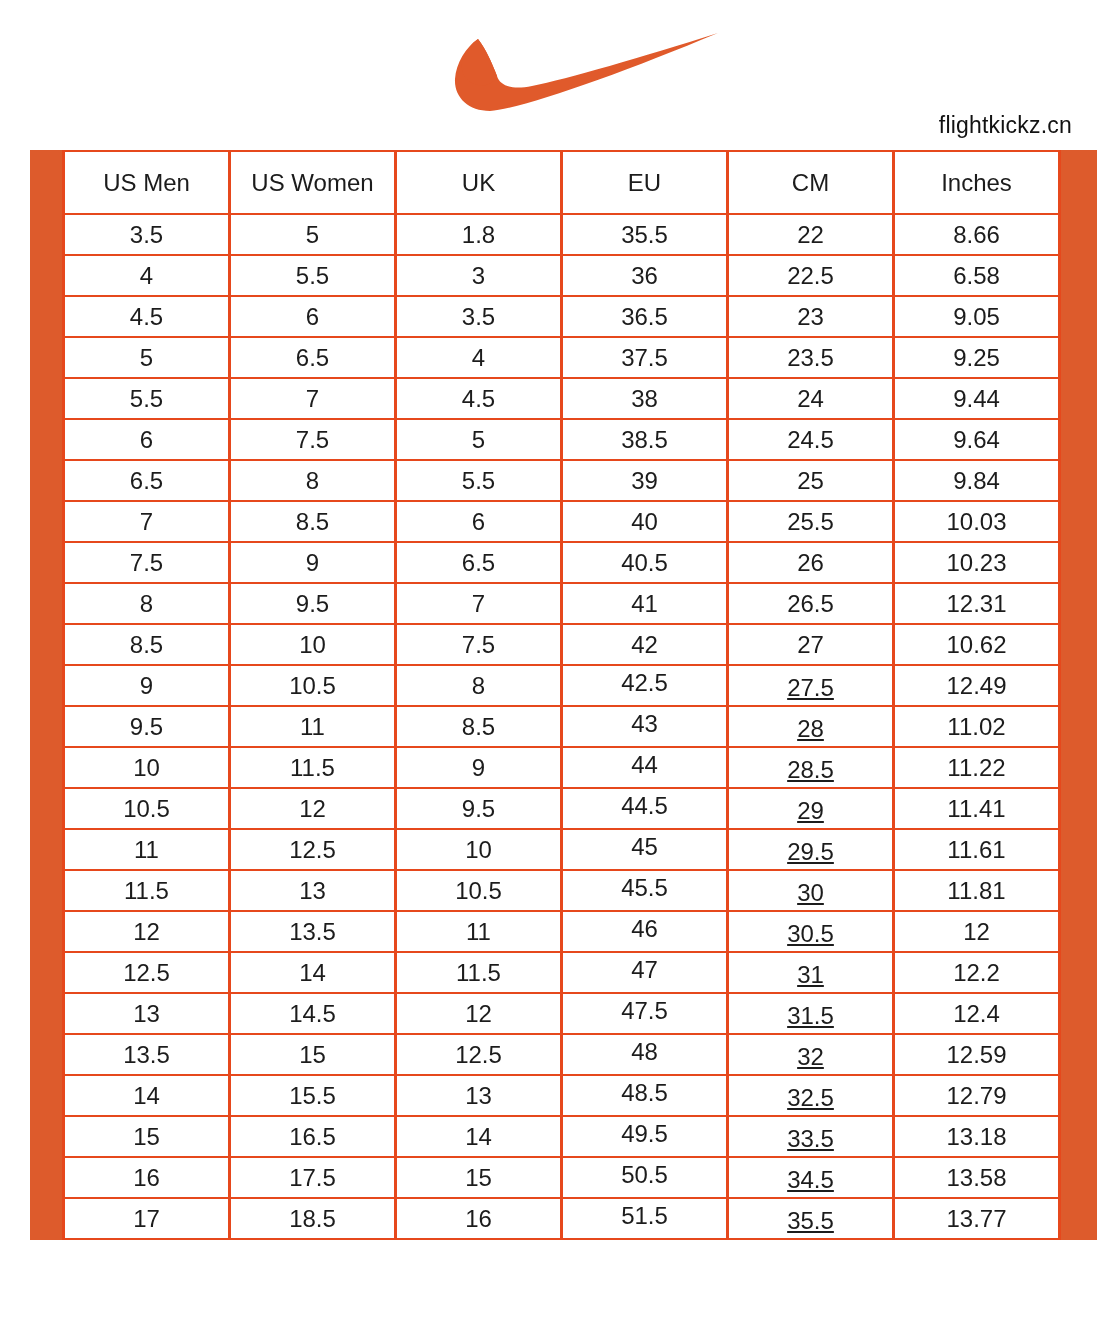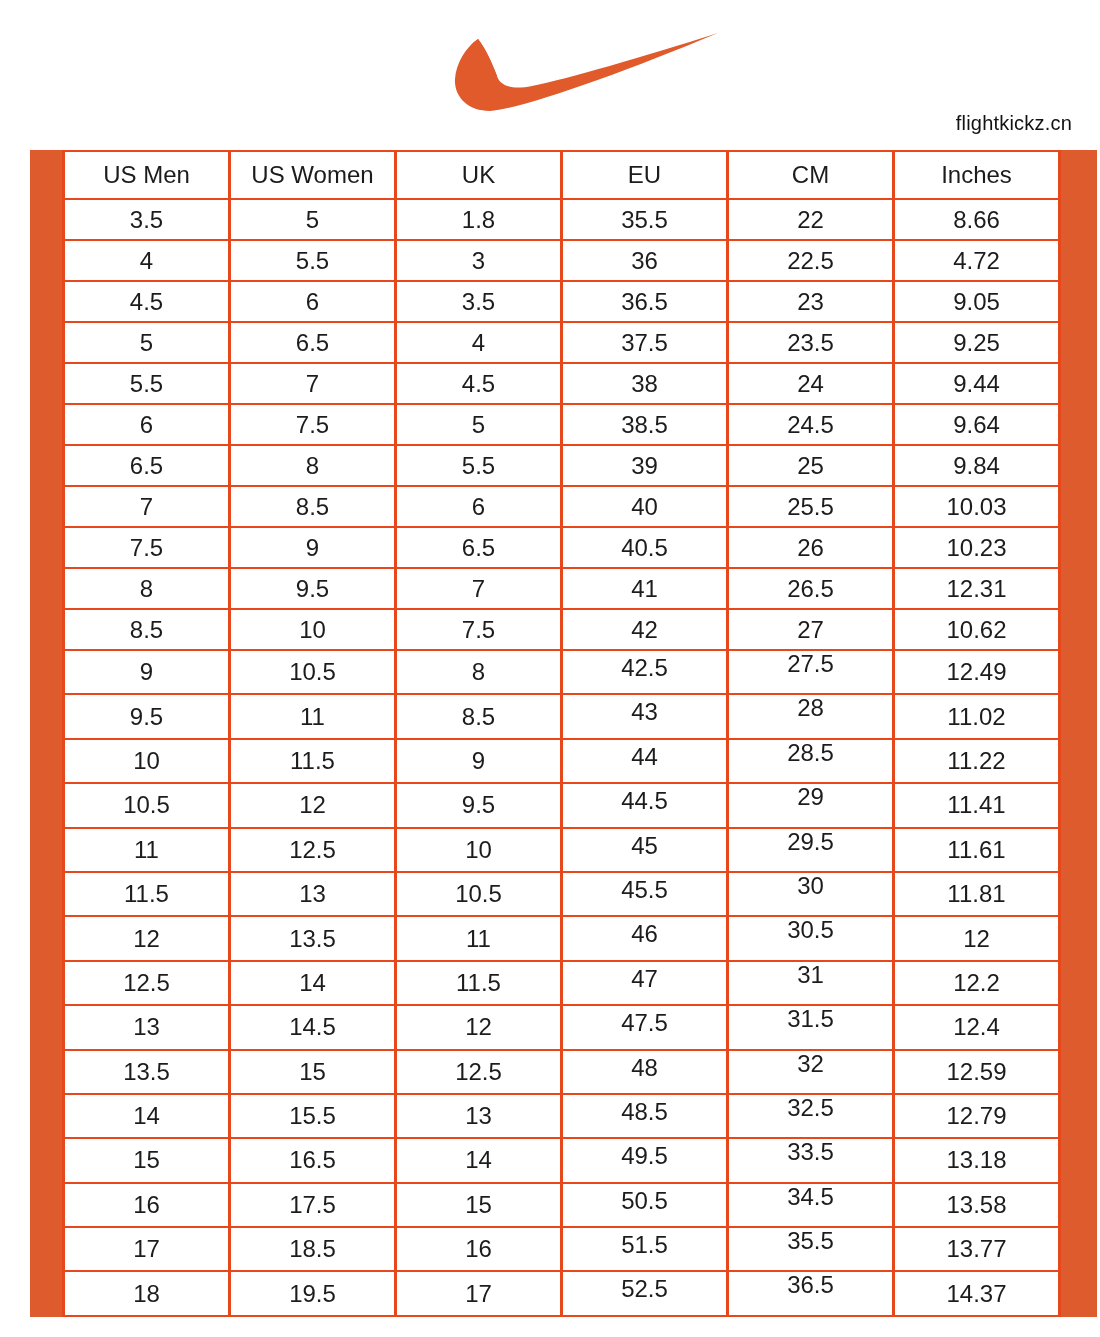--- a/index.html
+++ b/index.html
@@ -18,21 +18,21 @@
     color:var(--txt);
   }
   .logo{
     position:absolute;
     left:452px;top:30px;
     width:268px;height:90px;
   }
   .watermark{
     position:absolute;
     top:112px;right:28px;
-    font-size:20px;
+    font-size:23px;
     letter-spacing:0.2px;
     color:#121212;
   }
   .table-wrap{
     position:absolute;
     left:30px;top:150px;
     border-left:32px solid var(--bar);
     border-right:36px solid var(--bar);
   }
   table.size-table{
@@ -48,25 +48,25 @@
     border-left-width:3px;
     border-right-width:3px;
     text-align:center;
     vertical-align:middle;
     padding:0;
     font-size:24px;
     font-weight:normal;
     color:var(--txt);
     background:#ffffff;
   }
-  .size-table th{height:48px;}
+  .size-table th{height:63px;}
   .size-table td{height:41px;}
   
   .size-table td.eu-high{vertical-align:top;line-height:1.15;padding-top:3px;}
-  .size-table td.cm-low{vertical-align:bottom;line-height:1.1;padding-bottom:16px;}
+  .size-table td.cm-low{vertical-align:bottom;line-height:1.1;padding-bottom:4px;text-decoration:underline;}
 </style>
 </head>
 <body>
 
 <div class="logo">
   <svg width="268" height="90" viewBox="0 0 268 88" xmlns="http://www.w3.org/2000/svg" aria-hidden="true">
     <path d="M 266 2
              C 190 26, 115 48, 80 55
              C 60 59, 48 55, 45 45
              C 40 32, 34 18, 26 8
@@ -112,21 +112,21 @@
           <td>35.5</td>
           <td>22</td>
           <td>8.66</td>
         </tr>
         <tr>
           <td>4</td>
           <td>5.5</td>
           <td>3</td>
           <td>36</td>
           <td>22.5</td>
-          <td>4.72</td>
+          <td>6.58</td>
         </tr>
         <tr>
           <td>4.5</td>
           <td>6</td>
           <td>3.5</td>
           <td>36.5</td>
           <td>23</td>
           <td>9.05</td>
         </tr>
         <tr>
@@ -298,23 +298,15 @@
           <td>13.58</td>
         </tr>
         <tr>
           <td>17</td>
           <td>18.5</td>
           <td>16</td>
           <td class="eu-high">51.5</td>
           <td class="cm-low">35.5</td>
           <td>13.77</td>
         </tr>
-        <tr>
-          <td>18</td>
-          <td>19.5</td>
-          <td>17</td>
-          <td class="eu-high">52.5</td>
-          <td class="cm-low">36.5</td>
-          <td>14.37</td>
-        </tr>
       </tbody>
   </table>
 </div>
 
 </body></html>

